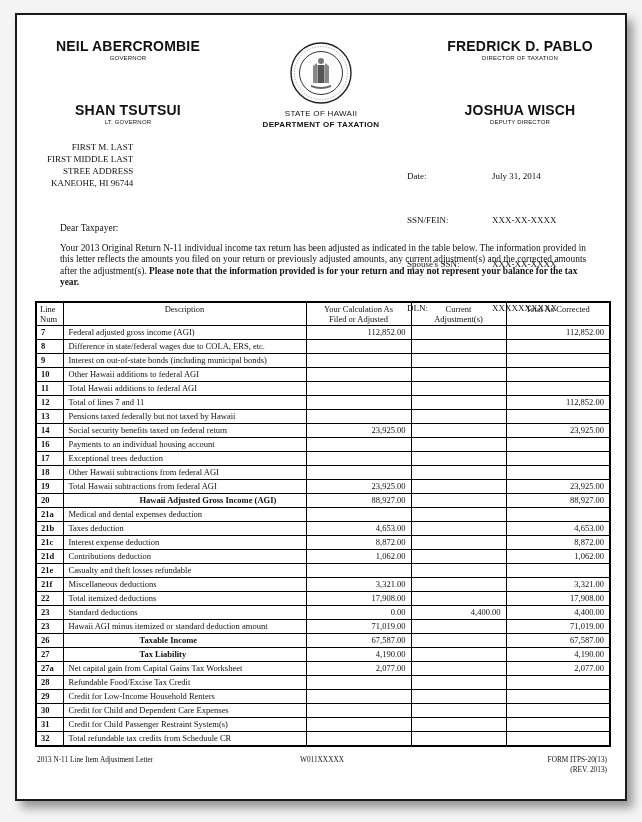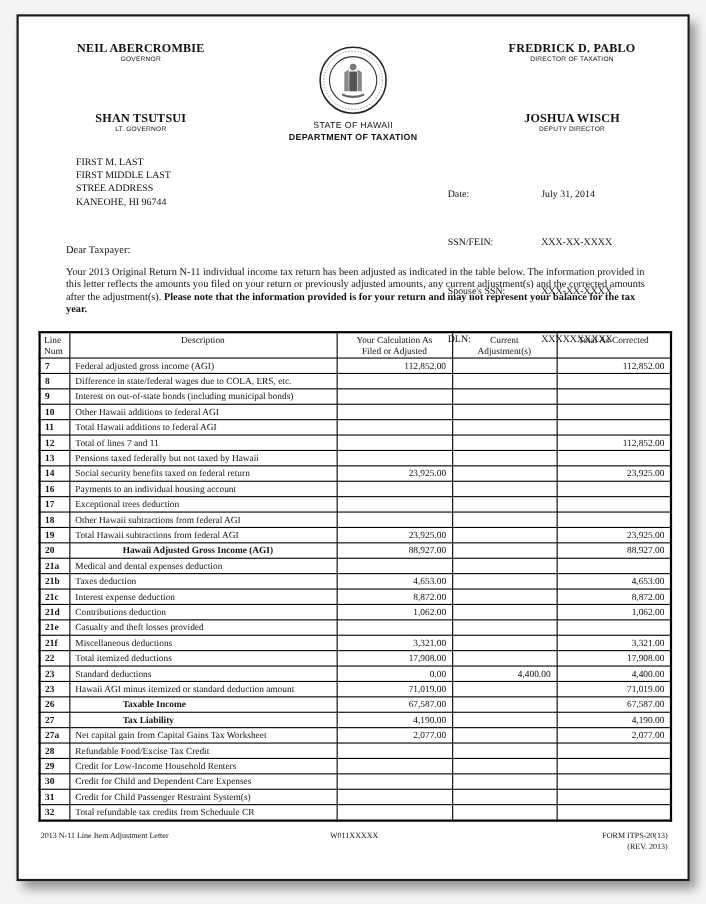--- a/index.html
+++ b/index.html
@@ -13,54 +13,54 @@
   .page {
     position: absolute;
     left: 15px; top: 13px;
     width: 612px; height: 788px;
     background: #fff;
     border: 2px solid #1a1a1a;
     box-shadow: 6px 7px 9px rgba(0,0,0,0.38);
   }
   
   .lh-block { position: absolute; width: 170px; text-align: center; font-family: "Liberation Sans", sans-serif; }
-  .lh-name { font-size: 11px; font-weight: bold; letter-spacing: 0.2px; font-family: Liberation Serif, serif; }
+  .lh-name { font-size: 14px; font-weight: bold; letter-spacing: 0.2px; }
   .lh-title { font-size: 6px; margin-top: 1px; letter-spacing: 0.2px; }
   .lh-gov   { left: 26px;  top: 23px; }
   .lh-ltgov { left: 26px;  top: 87px; }
   .lh-dir   { left: 418px; top: 23px; }
   .lh-dep   { left: 418px; top: 87px; }
   .seal-wrap { position: absolute; left: 50%; top: 26px; transform: translateX(-50%); }
   .state-lines { position: absolute; left: 0; top: 94px; width: 100%; text-align: center;
                  font-family: "Liberation Sans", sans-serif; }
   .state-name { font-size: 8px; letter-spacing: 0.3px; }
   .dept-name  { font-size: 8px; font-weight: bold; letter-spacing: 0.3px; margin-top: 2px; }
   
-  .recipient { position: absolute; left: 52px; top: 126px; font-size: 9px; line-height: 12px; }
+  .recipient { position: absolute; left: 30px; top: 126px; font-size: 9px; line-height: 12px; text-align: right; }
   .meta { position: absolute; left: 390px; top: 123px; font-size: 9px; line-height: 12px; }
   .meta-row { display: flex; margin-top: 32px; }
   .meta-label { width: 85px; }
   .meta-value { }
   
   .salutation { position: absolute; left: 43px; top: 208px; font-size: 9.5px; }
   .body-para { position: absolute; left: 43px; top: 228px; width: 537px;
                font-size: 9.4px; line-height: 11.3px; text-align: left; }
   .body-bold { font-weight: bold; }
   
   .tbl-wrap { position: absolute; left: 18px; top: 286px; width: 574px; border-radius: 32px; }
   table { border-collapse: collapse; width: 574px; table-layout: fixed; }
   td, th { border: 1px solid #000; font-size: 8.5px; vertical-align: top;
            font-family: "Liberation Serif", serif; }
   table { border: 2px solid #000; }
   th { font-weight: normal; text-align: center; padding: 1px 2px; line-height: 10px; }
   th.th-left { text-align: left; padding-left: 3px; }
   .td-num  { font-weight: bold; padding: 1px 0 1px 4px; line-height: 10px; }
   .td-desc { padding: 1px 4px 2px 5px; line-height: 10px; }
   .td-amt  { text-align: right; padding: 1px 5px 1px 2px; line-height: 10px; }
-  .td-bold { font-weight: bold; padding-left: 48px; }
+  .td-bold { font-weight: bold; padding-left: 76px; }
   col.c-num { width: 27px; } col.c-desc { width: 243px; }
   col.c-calc { width: 105px; } col.c-adj { width: 95px; } col.c-total { width: 104px; }
   
   .footer { position: absolute; left: 18px; top: 740px; width: 574px; font-size: 7.3px; }
   .footer-left { position: absolute; left: 2px; top: 0; }
   .footer-center { position: absolute; left: 0; top: 0; width: 100%; text-align: center; }
   .footer-right { position: absolute; right: 2px; top: 0; text-align: right; line-height: 10px; }
 </style>
 </head>
 <body>
@@ -274,21 +274,21 @@
           </tr>
           <tr>
             <td class="td-num">21d</td>
             <td class="td-desc">Contributions deduction</td>
             <td class="td-amt">1,062.00</td>
             <td class="td-amt"></td>
             <td class="td-amt">1,062.00</td>
           </tr>
           <tr>
             <td class="td-num">21e</td>
-            <td class="td-desc">Casualty and theft losses provided</td>
+            <td class="td-desc">Casualty and theft losses refundable</td>
             <td class="td-amt"></td>
             <td class="td-amt"></td>
             <td class="td-amt"></td>
           </tr>
           <tr>
             <td class="td-num">21f</td>
             <td class="td-desc">Miscellaneous deductions</td>
             <td class="td-amt">3,321.00</td>
             <td class="td-amt"></td>
             <td class="td-amt">3,321.00</td>

